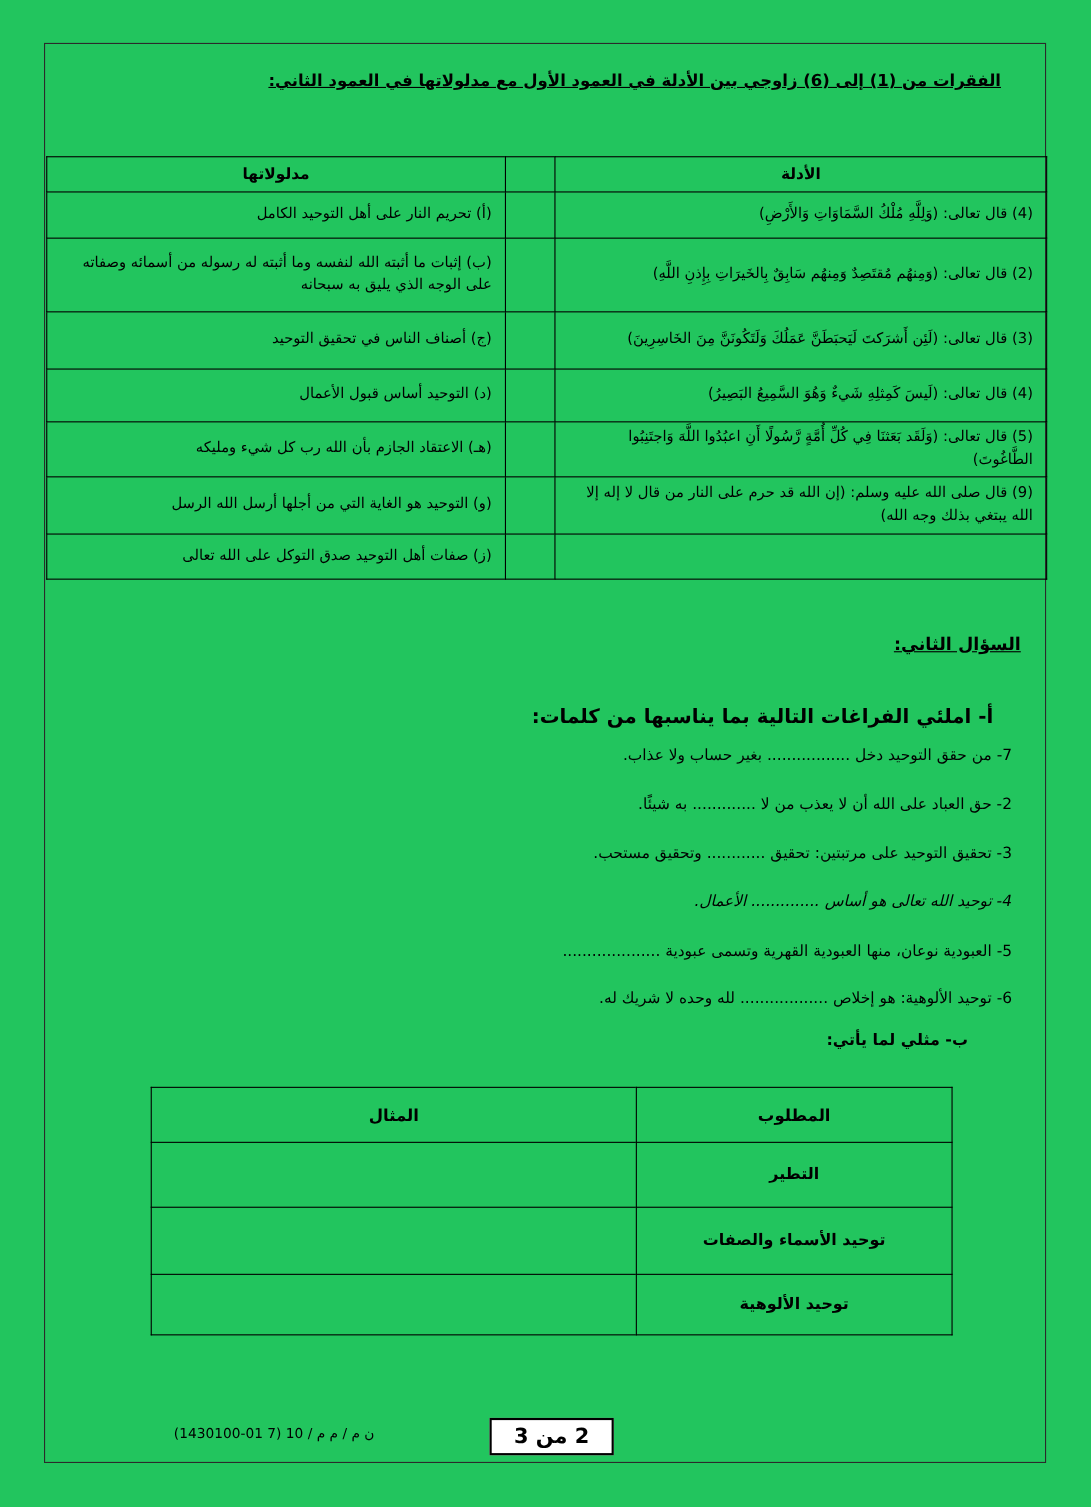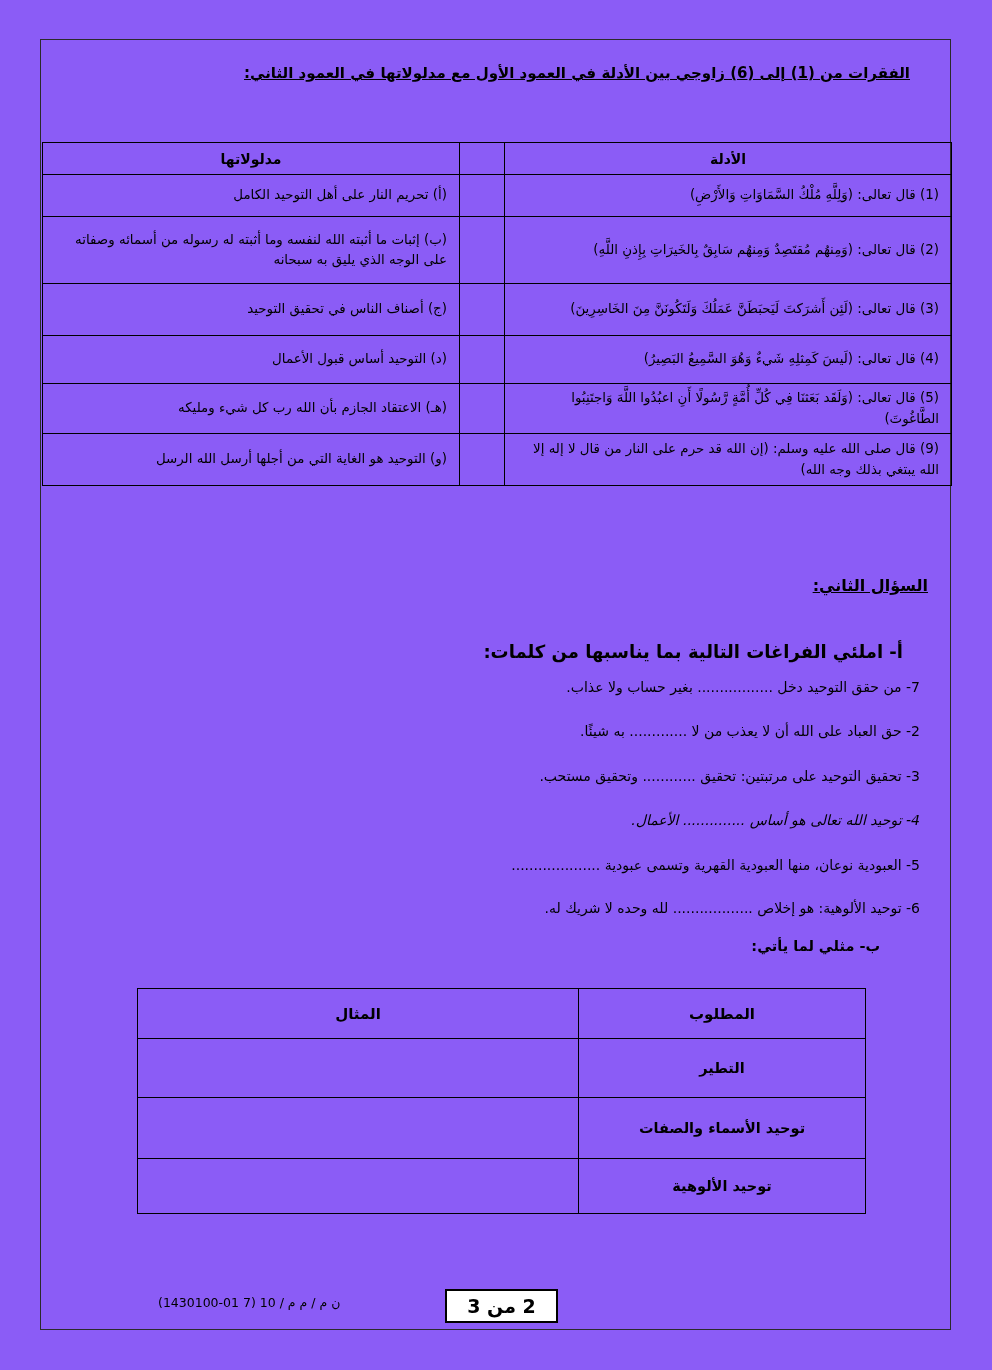--- a/index.html
+++ b/index.html
@@ -1,17 +1,17 @@
 <!DOCTYPE html>
 <html lang="ar"><head>
 <meta charset="utf-8">
 <style>
   html,body{margin:0;padding:0;background:#e8e8e8;}
   .page{
-    position:relative;width:992px;height:1370px;background:#8b5cf6;
+    position:relative;width:992px;height:1370px;background:#22c55e;
     font-family:"DejaVu Sans",sans-serif;color:#000;overflow:hidden;
     margin:0 auto;
   }
   .frame{
     position:absolute;left:40px;top:39px;width:909px;height:1289px;
     border:1.5px solid #2b2b2b;
   }
   .title{
     position:absolute;right:82px;top:64px;direction:rtl;white-space:nowrap;
     font-size:15px;font-weight:bold;text-decoration:underline;
@@ -70,21 +70,21 @@
         <col style="width:45px">
         <col style="width:417px">
     </colgroup>
     <tbody>
         <tr>
       <th>الأدلة</th>
       <th></th>
       <th>مدلولاتها</th>
     </tr>
     <tr style="height:42px">
-      <td>(1) قال تعالى: (وَلِلَّهِ مُلْكُ السَّمَاوَاتِ وَالأَرْضِ)</td>
+      <td>(4) قال تعالى: (وَلِلَّهِ مُلْكُ السَّمَاوَاتِ وَالأَرْضِ)</td>
       <td></td>
       <td>(أ) تحريم النار على أهل التوحيد الكامل</td>
     </tr>
     <tr style="height:67px">
       <td>(2) قال تعالى: (وَمِنهُم مُقتَصِدٌ وَمِنهُم سَابِقٌ بِالخَيرَاتِ بِإِذنِ اللَّهِ)</td>
       <td></td>
       <td>(ب) إثبات ما أثبته الله لنفسه وما أثبته له رسوله من أسمائه وصفاته على الوجه الذي يليق به سبحانه</td>
     </tr>
     <tr style="height:52px">
       <td>(3) قال تعالى: (لَئِن أَشرَكتَ لَيَحبَطَنَّ عَمَلُكَ وَلَتَكُونَنَّ مِنَ الخَاسِرِينَ)</td>
@@ -98,20 +98,25 @@
     </tr>
     <tr style="height:50px">
       <td>(5) قال تعالى: (وَلَقَد بَعَثنَا فِي كُلِّ أُمَّةٍ رَّسُولًا أَنِ اعبُدُوا اللَّهَ وَاجتَنِبُوا الطَّاغُوتَ)</td>
       <td></td>
       <td>(هـ) الاعتقاد الجازم بأن الله رب كل شيء ومليكه</td>
     </tr>
     <tr style="height:52px">
       <td>(9) قال صلى الله عليه وسلم: (إن الله قد حرم على النار من قال لا إله إلا الله يبتغي بذلك وجه الله)</td>
       <td></td>
       <td>(و) التوحيد هو الغاية التي من أجلها أرسل الله الرسل</td>
+    </tr>
+    <tr style="height:41px">
+      <td></td>
+      <td></td>
+      <td>(ز) صفات أهل التوحيد صدق التوكل على الله تعالى</td>
     </tr>
   </tbody>
     </table>
 
   <div class="q2-heading">السؤال الثاني:</div>
 
   <div class="part-label part-a">أ- املئي الفراغات التالية بما يناسبها من كلمات:</div>
 
   <div class="blank-item bi-0">7- من حقق التوحيد دخل ................. بغير حساب ولا عذاب.</div>
   <div class="blank-item bi-1">2- حق العباد على الله أن لا يعذب من لا ............. به شيئًا.</div>

